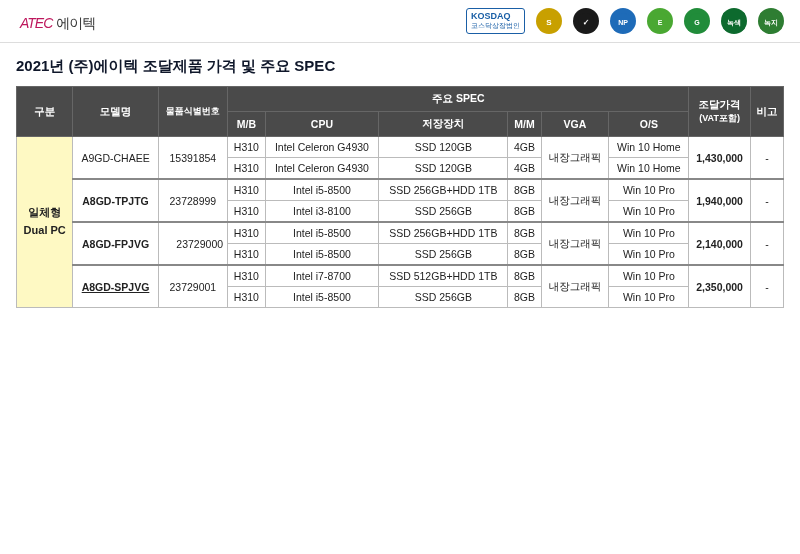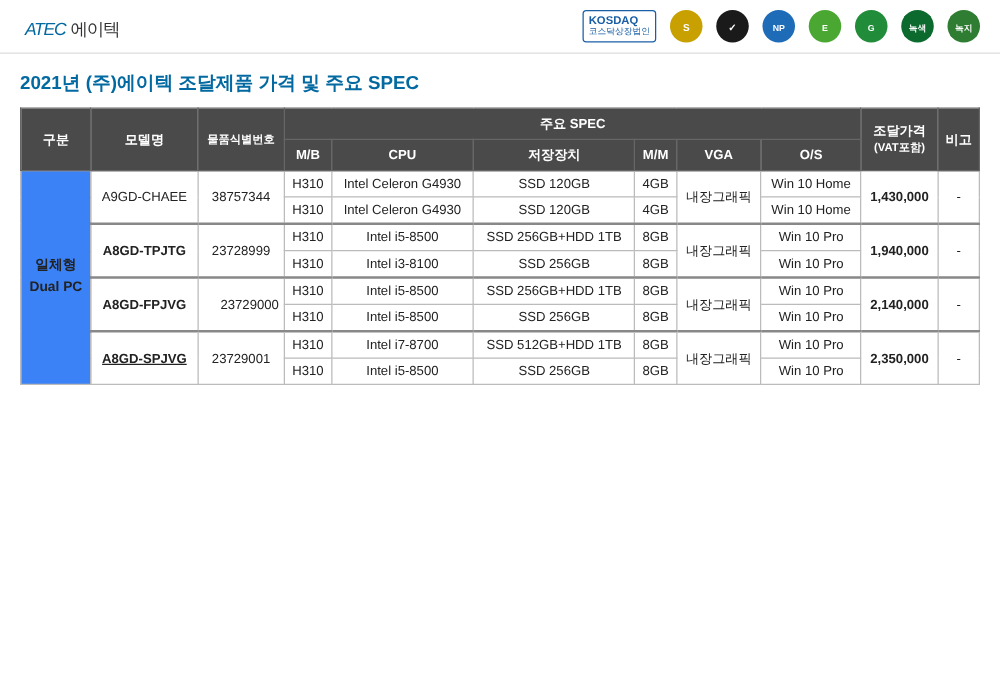--- a/index.html
+++ b/index.html
@@ -60,21 +60,21 @@
       padding: 2px 4px;
       border-radius: 3px;
       line-height: 1.2;
     }
 
     
     .page-title {
       padding: 14px 16px 10px 16px;
       font-size: 15px;
       font-weight: bold;
-      color: #0369a1;
+      color: #0f172a;
     }
 
     
     .table-wrapper {
       padding: 0 16px;
     }
 
     table {
       width: 100%;
       border-collapse: collapse;
@@ -106,38 +106,38 @@
       border: 1px solid #bbb;
       text-align: center;
       padding: 4px 4px;
       vertical-align: middle;
       font-size: 10.5px;
       color: #222;
     }
 
     
     .td-category {
-      background: #3b82f6;
+      background: #fef9c3;
       font-weight: bold;
       font-size: 11px;
     }
 
     
     .td-price {
       font-weight: bold;
       background: #fff;
     }
   </style>
 </head>
 <body>
 
 <div class="header">
   <div class="logo-left">
     <div class="logo-atec">
-      <span style="color:#0369a1; font-style:italic;">ATEC</span><span>에이텍</span>
+      <span style="color:#be185d; font-style:italic;">ATEC</span><span>에이텍</span>
     </div>
   </div>
   <div class="logo-right">
 
     <div style="display:flex;align-items:center;gap:3px;">
       <div class="kosdaq-logo">
         <div>KOSDAQ</div>
         <div style="font-size:7px;font-weight:normal;">코스닥상장법인</div>
       </div>
     </div>
@@ -210,21 +210,21 @@
         <th class="th-sub">M/M</th>
         <th class="th-sub">VGA</th>
         <th class="th-sub">O/S</th>
       </tr>
     </thead>
     <tbody id="table-body">
     <tr>
           <td rowspan="8" class="td-category" style="white-space: pre-line; line-height: 1.6;">일체형
 Dual PC</td>
           <td rowspan="2" style="font-weight: normal;">A9GD-CHAEE</td>
-          <td rowspan="2">38757344</td>
+          <td rowspan="2">15391854</td>
           <td>H310</td>
           <td>Intel Celeron G4930</td>
           <td>SSD 120GB</td>
           <td>4GB</td>
           <td rowspan="2">내장그래픽</td>
           <td>Win 10 Home</td>
           <td rowspan="2" class="td-price">1,430,000</td>
           <td rowspan="2">-</td>
         </tr>
         <tr>

